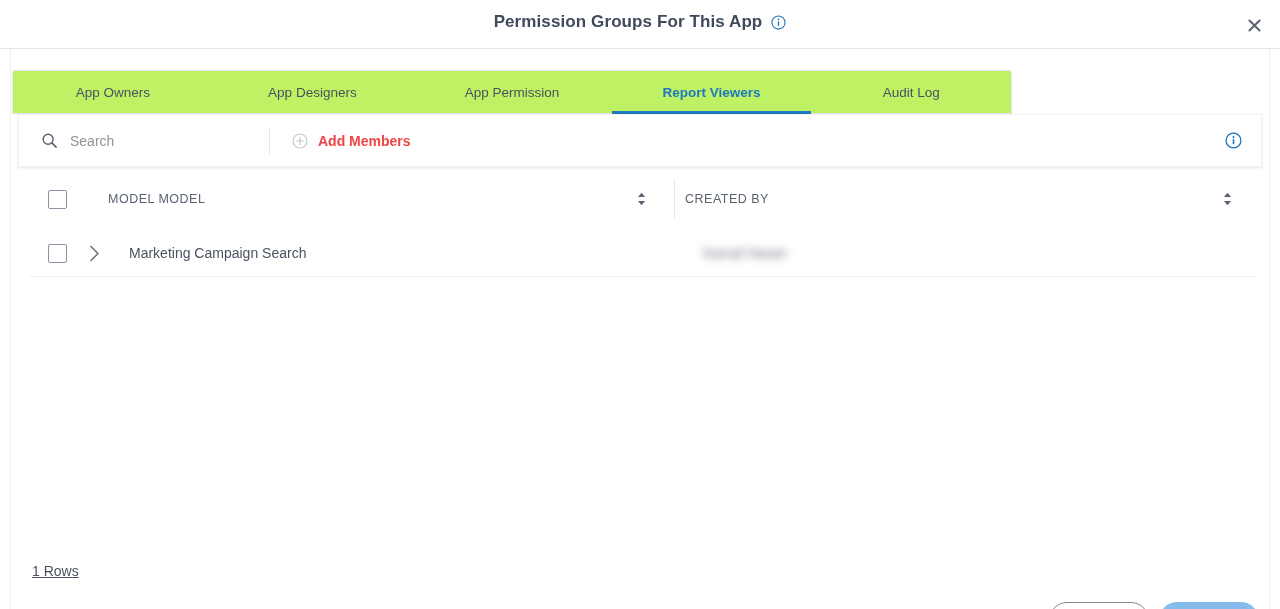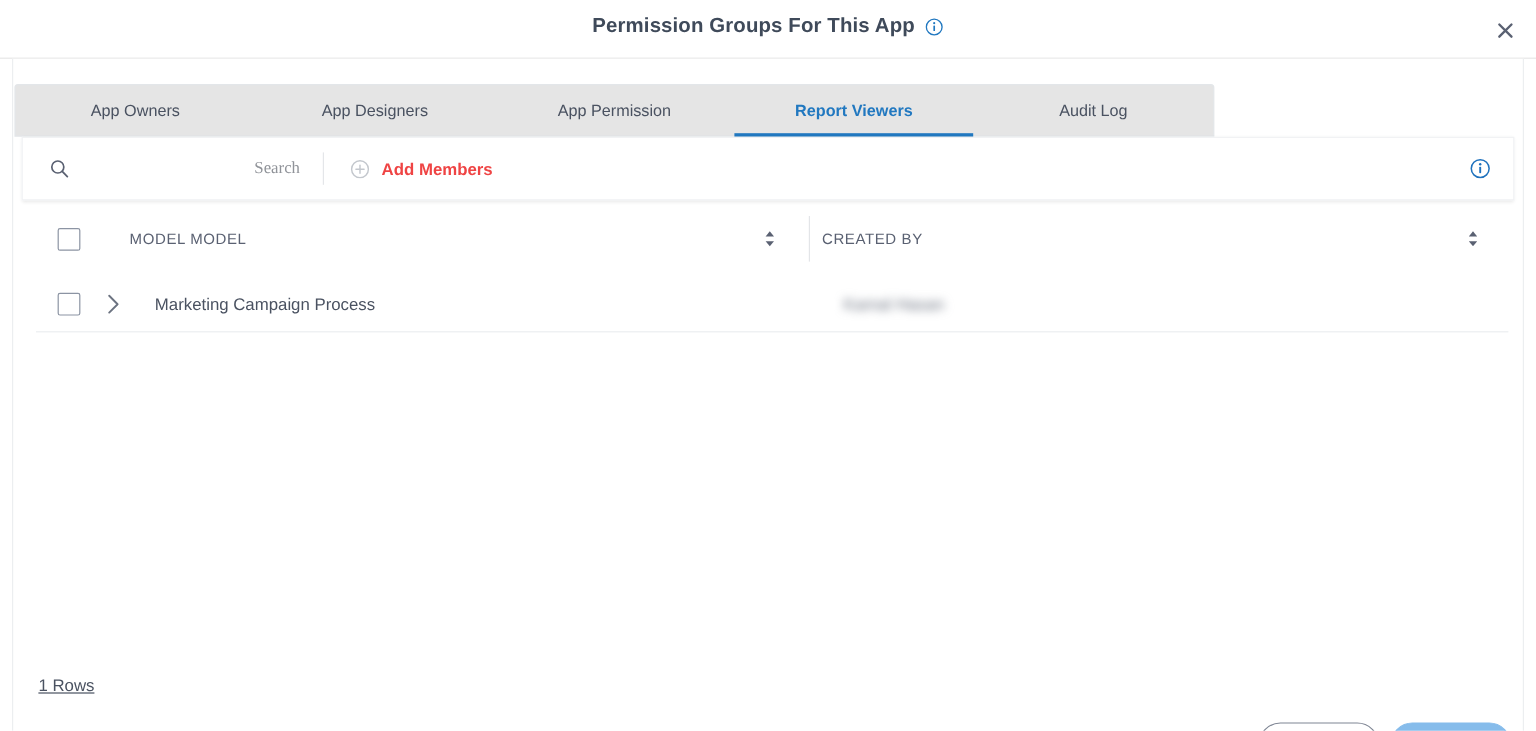--- a/index.html
+++ b/index.html
@@ -75,21 +75,21 @@
     left: 1px;
     top: 21px;
     width: 1000px;
     height: 44px;
     border: 1px solid #e3e6e9;
     border-bottom: 1px solid #e3e6e9;
     border-top-left-radius: 3px;
     border-top-right-radius: 3px;
     box-sizing: border-box;
     display: flex;
-    background: #e5e5e5;
+    background: #bef264;
   }
   .tab {
     flex: 1 1 0;
     display: flex;
     align-items: center;
     justify-content: center;
     font-size: 13.5px;
     color: #4a5261;
     cursor: pointer;
     position: relative;
@@ -134,27 +134,26 @@
   }
   .search-icon {
     width: 17px;
     height: 17px;
     margin-right: 12px;
     flex: none;
   }
   .search-input {
     border: none;
     outline: none;
-    font-family: Liberation Serif, serif;
+    font-family: Liberation Sans, sans-serif;
     font-size: 14px;
     color: #3b82f6;
     background: transparent;
     width: 180px;
     padding: 0;
-    text-align: right;
   }
   .search-input::placeholder {
     color: #909399;
     opacity: 1;
   }
   .tool-divider {
     width: 1px;
     height: 27px;
     background: #e4e6e9;
   }
@@ -427,21 +426,21 @@
 
     <div class="table-row">
       <div class="row-check">
         <div class="cb"></div>
       </div>
       <div class="row-expand">
         <svg width="11" height="17" viewBox="0 0 11 17">
           <path d="M2 1.5 L9 8.5 L2 15.5" fill="none" stroke="#6c7381" stroke-width="1.6" stroke-linecap="round" stroke-linejoin="round"></path>
         </svg>
       </div>
-      <div class="row-model">Marketing Campaign Process</div>
+      <div class="row-model">Marketing Campaign Search</div>
       <div class="row-created">
         <span class="redacted">Kamal Hasan</span>
       </div>
     </div>
 
   </div>
 
   <div class="rows-count">1 Rows</div>
 
   <div class="actions">

